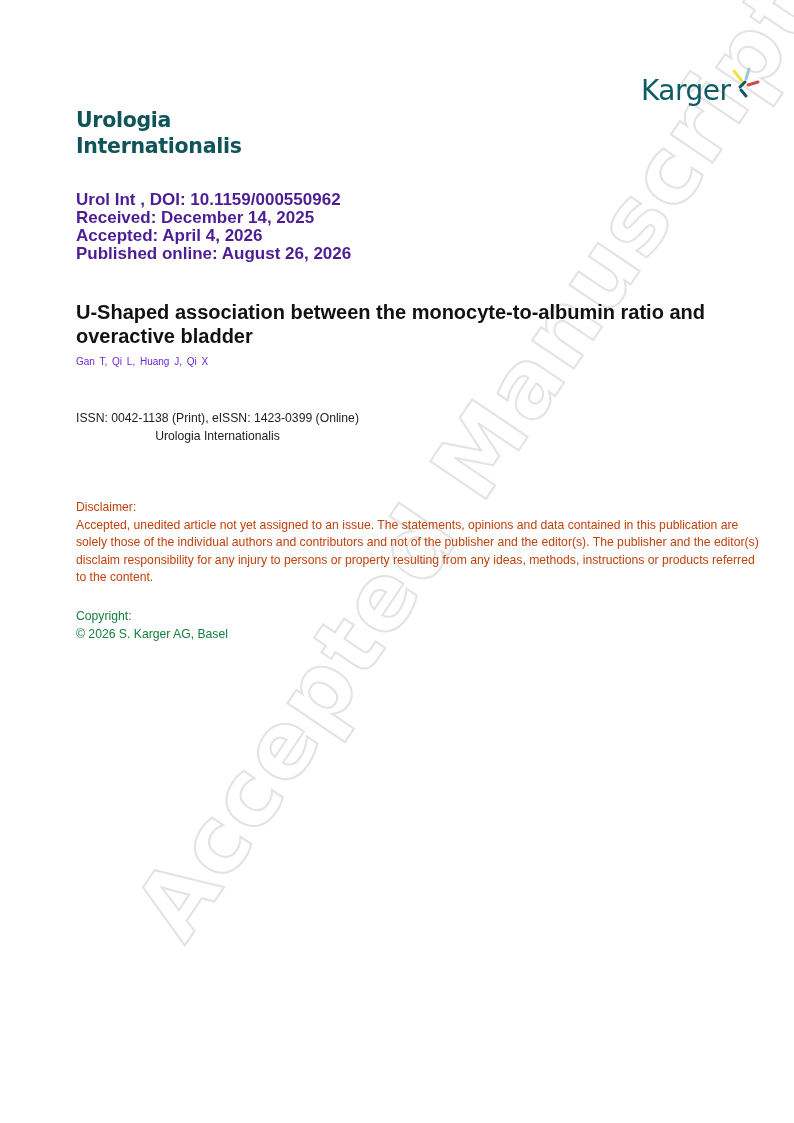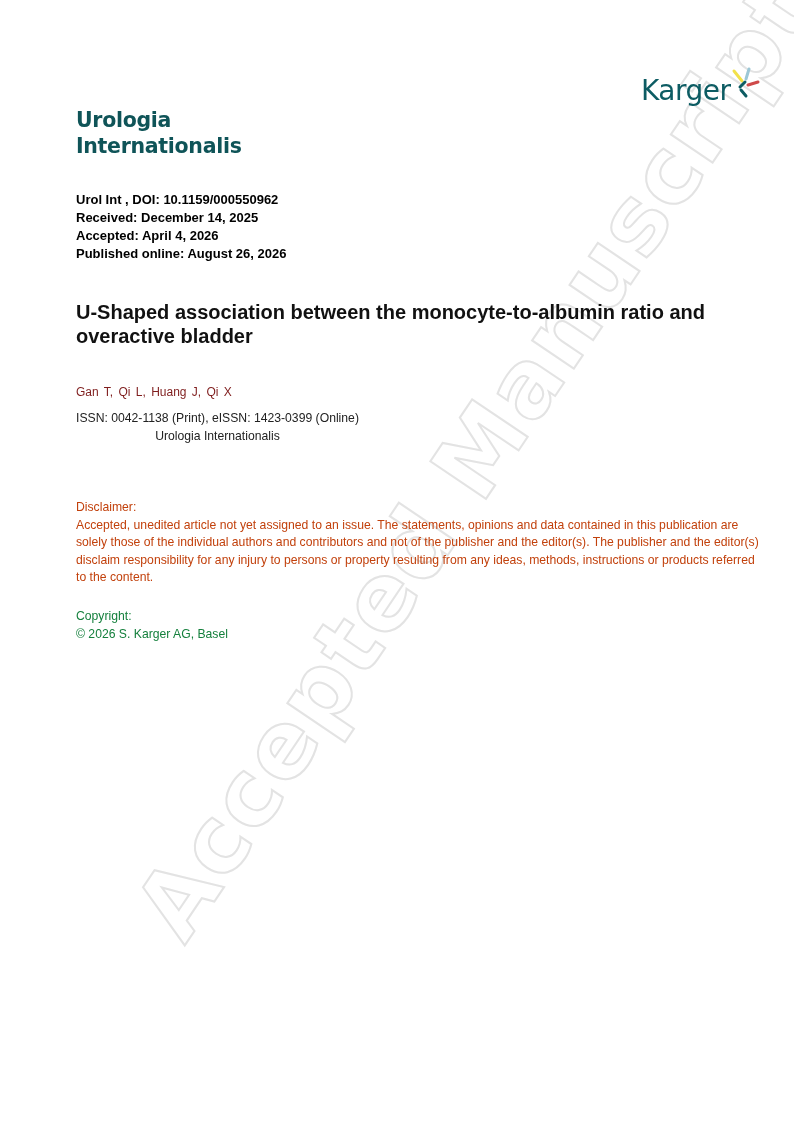--- a/index.html
+++ b/index.html
@@ -23,27 +23,27 @@
     .karger-logo { position: absolute; left: 641px; top: 66px; height: 45px; width: 120px; z-index: 1; }
     .karger-text { position: absolute; left: 0; top: 8px;
       font-family: "DejaVu Sans", sans-serif; font-size: 28px; color: #0d5c63; letter-spacing: -0.5px; }
     .karger-burst { position: absolute; left: 90px; top: 0; width: 30px; height: 40px; }
 
     .journal-name { position: absolute; left: 76px; top: 107px; z-index: 1;
       font-family: "DejaVu Sans", sans-serif; font-weight: bold; color: #0f5458;
       font-size: 20.5px; line-height: 26px; letter-spacing: -0.3px; }
 
     .meta { position: absolute; left: 76px; top: 191px; z-index: 1;
-      font-size: 13px; line-height: 18px; font-weight: bold; color: #000000; }
+      font-size: 17px; line-height: 18px; font-weight: bold; color: #4c1d95; }
 
     .title { position: absolute; left: 76px; top: 300px; z-index: 1; width: 640px;
       font-size: 20px; line-height: 24px; font-weight: bold; color: #111; }
 
     .authors { position: absolute; left: 76px; top: 351px; z-index: 1;
-      font-size: 12px; line-height: 22px; color: #7f1d1d; word-spacing: 2px; margin-top: 30px; }
+      font-size: 10px; line-height: 22px; color: #6d28d9; word-spacing: 2px; }
 
     .issn { position: absolute; left: 76px; top: 409px; z-index: 1;
       font-size: 12.2px; line-height: 18px; color: #222; text-align: center; }
 
     .disclaimer { position: absolute; left: 76px; top: 499px; z-index: 1; width: 690px;
       font-size: 12.2px; line-height: 17.5px; color: #c2410c; }
 
     .copyright { position: absolute; left: 76px; top: 607px; z-index: 1;
       font-size: 12.2px; line-height: 18px; color: #15803d; }
   </style>

